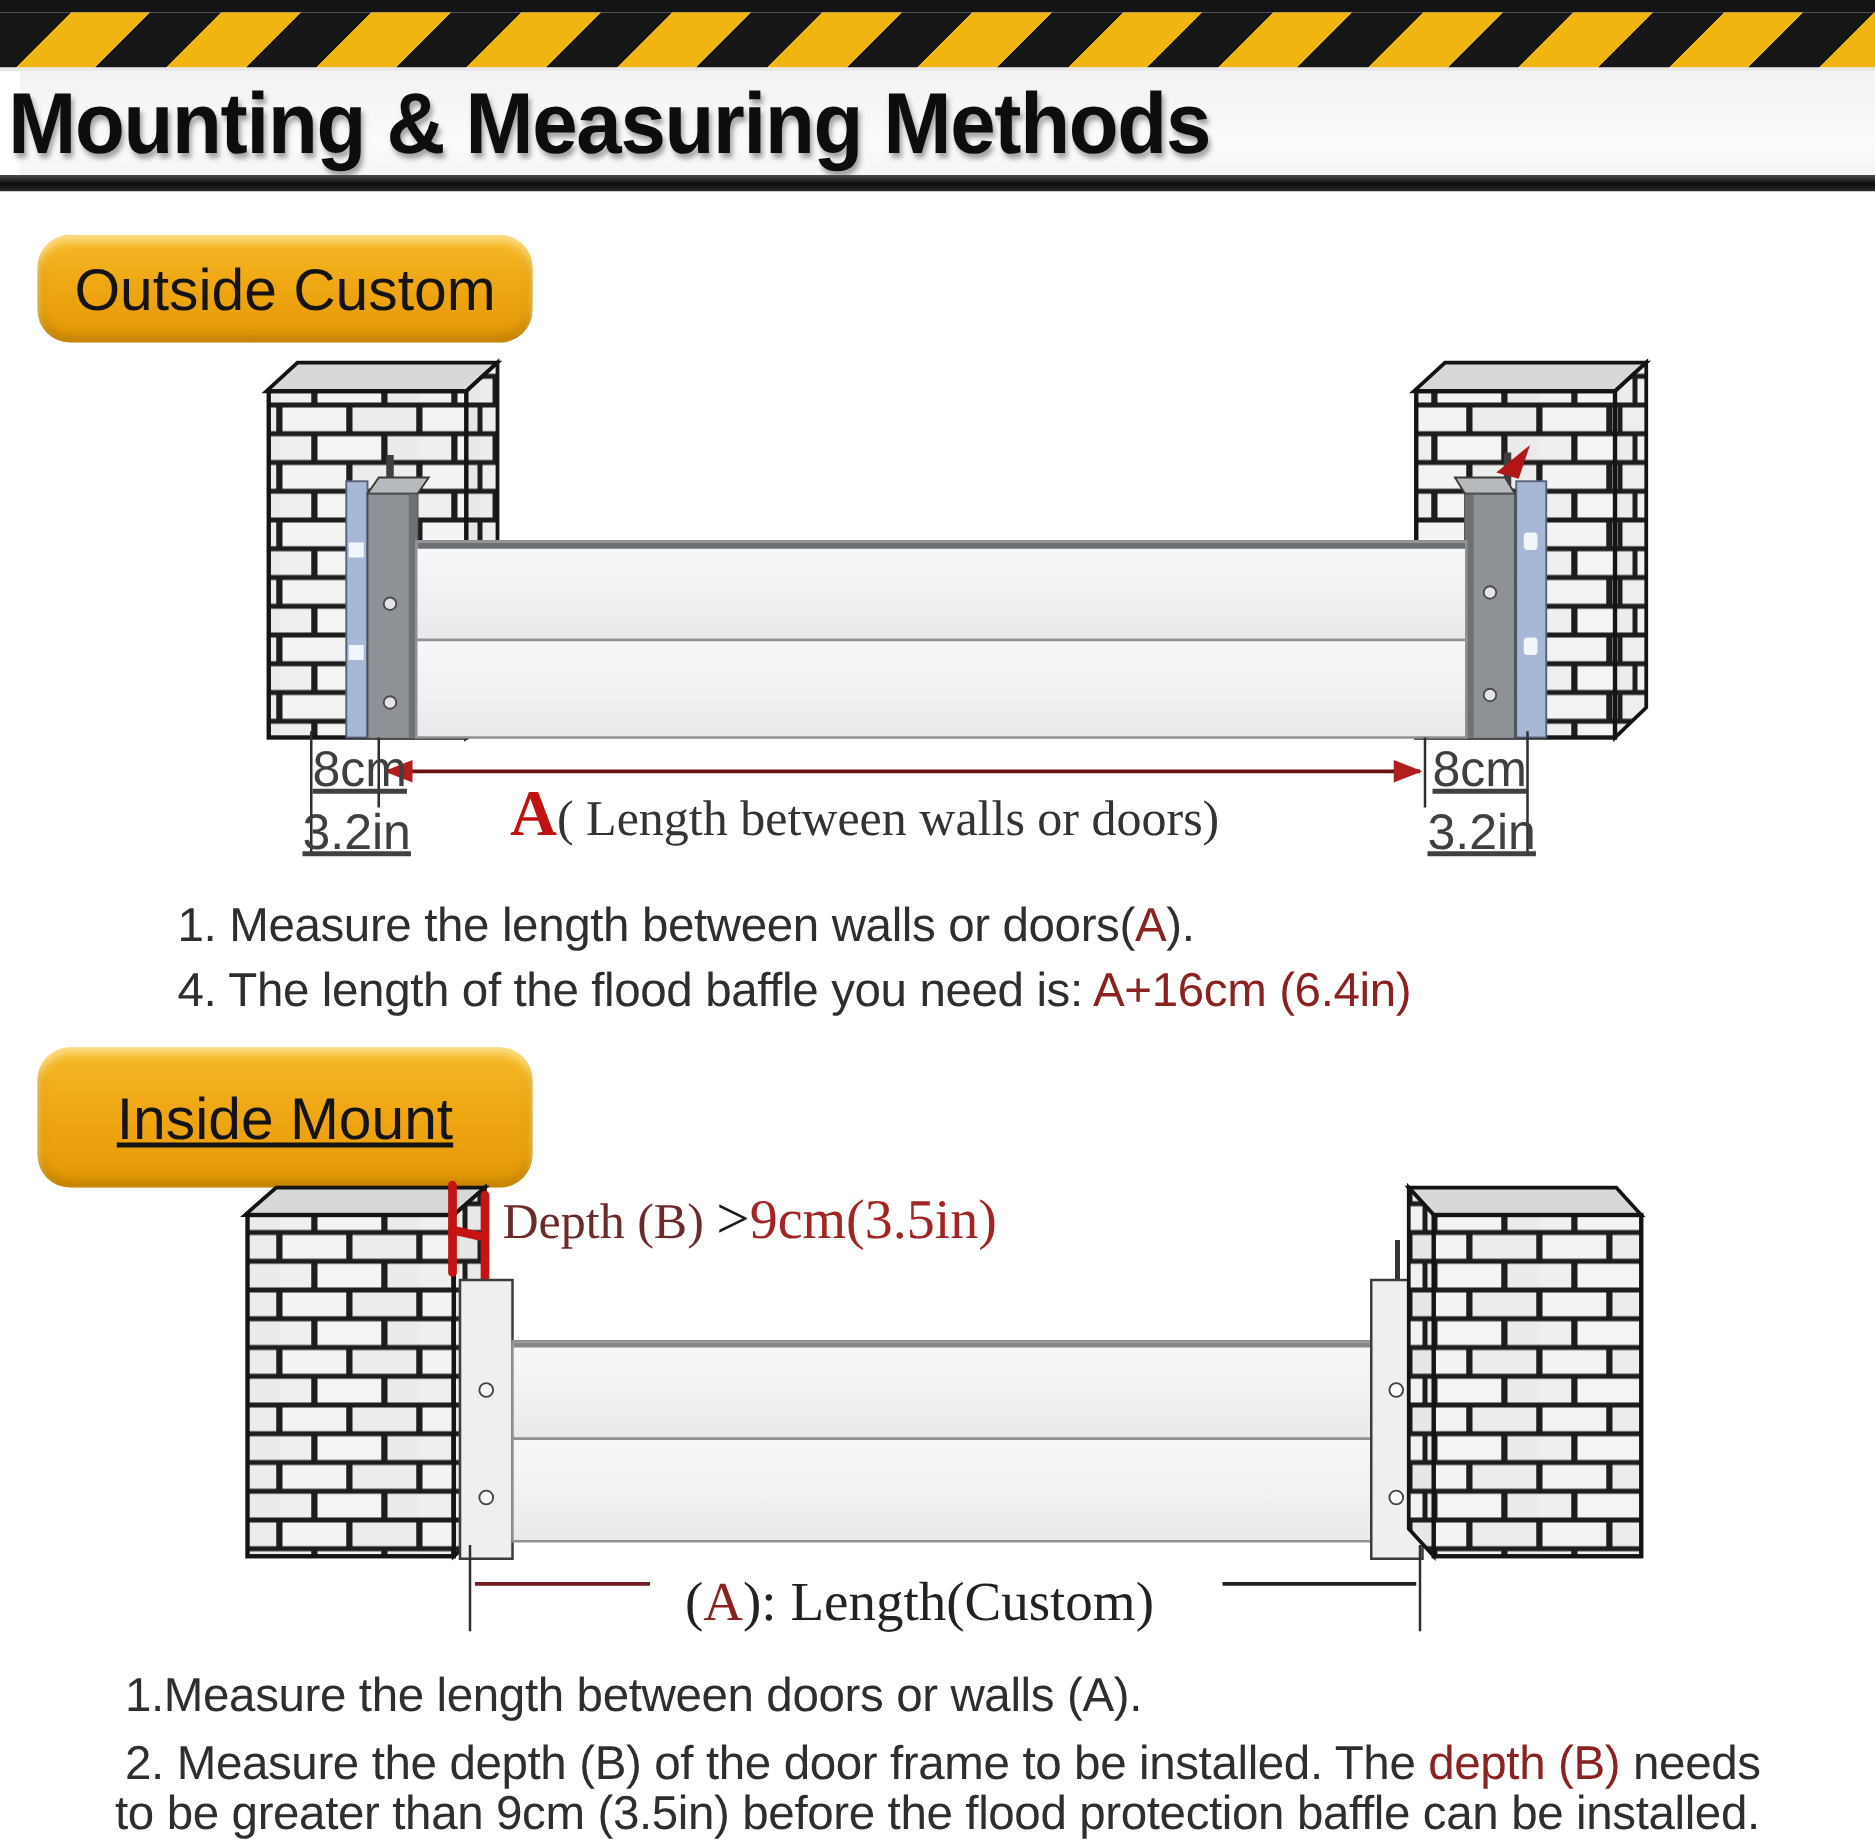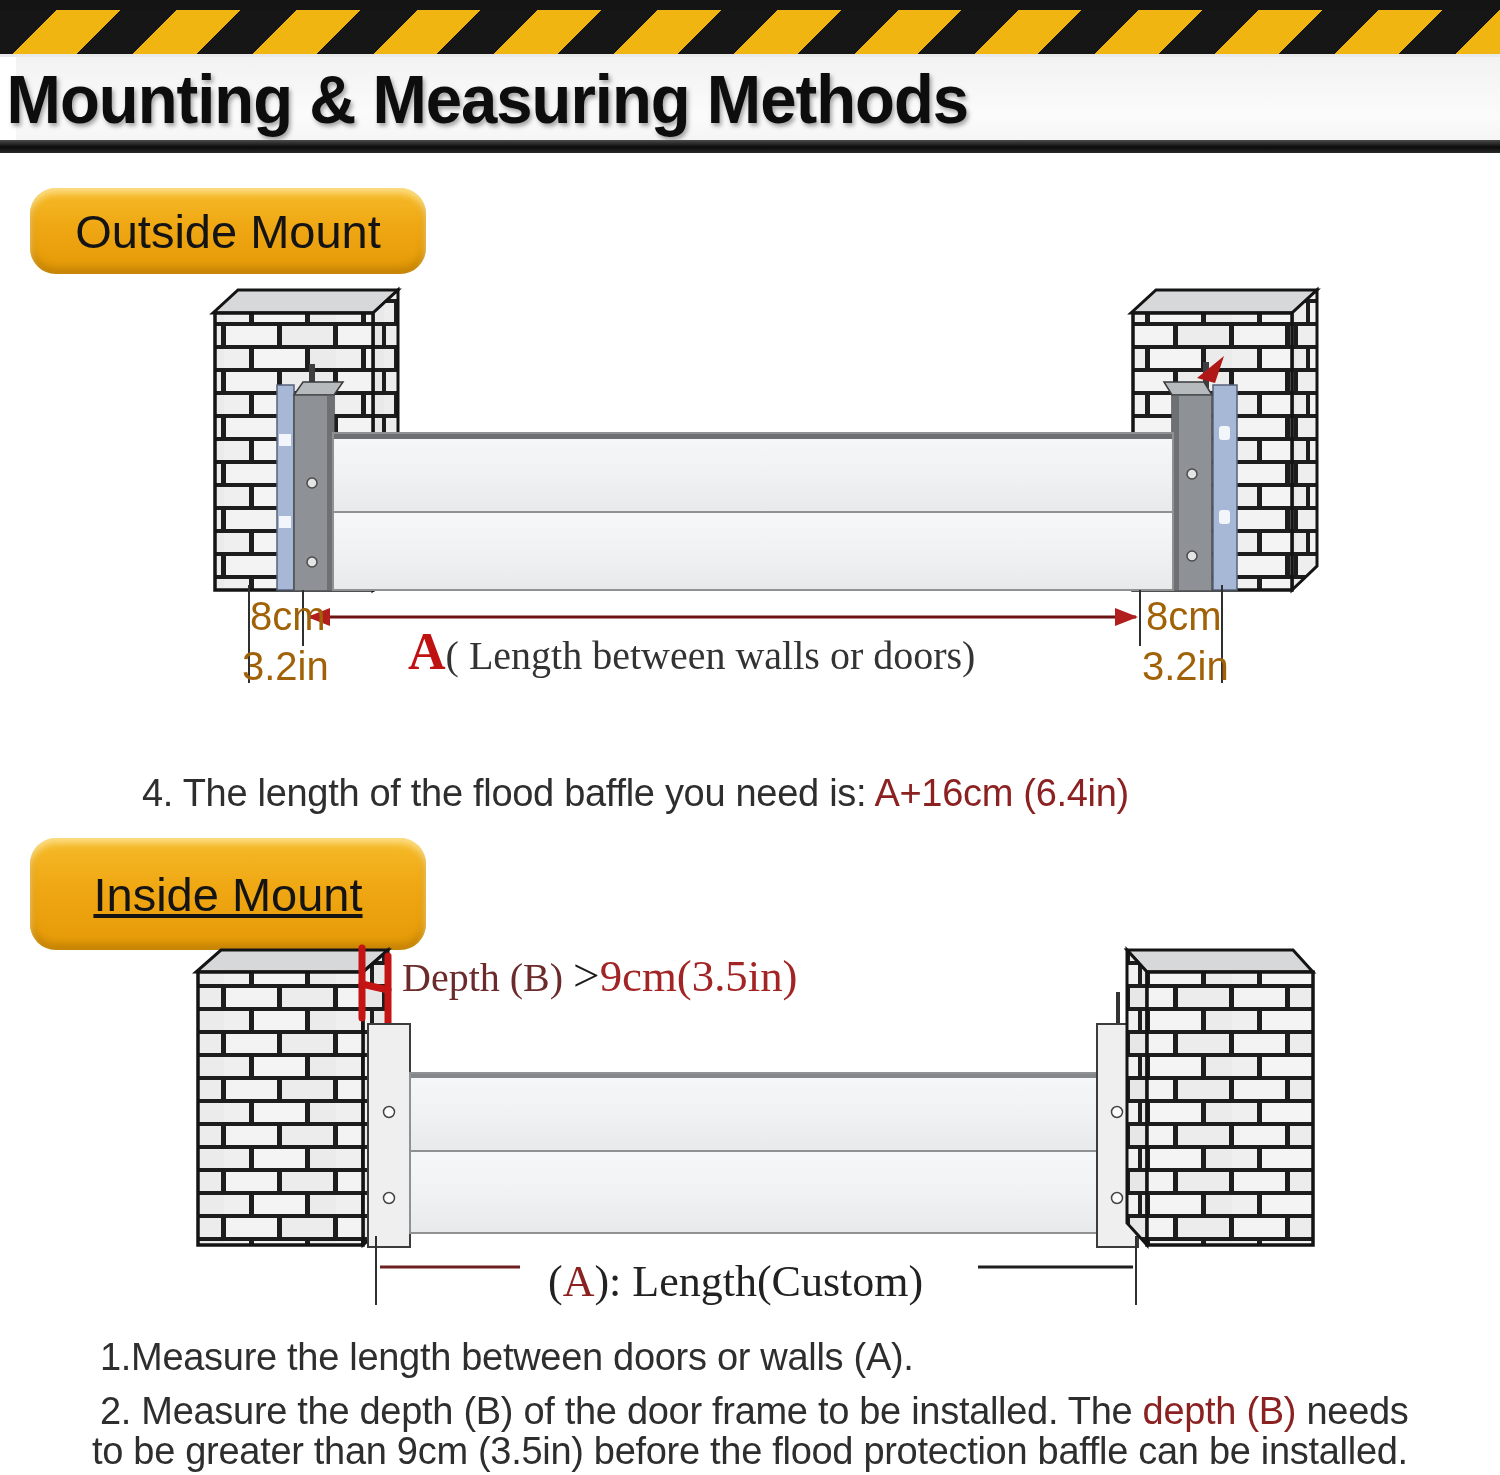--- a/index.html
+++ b/index.html
@@ -27,21 +27,21 @@
       font-size:47px;color:#141414;white-space:nowrap;}
   #badge-outside{top:188px;}
   #badge-inside{top:838px;height:112px;text-decoration:underline;}
 
   
   svg{position:absolute;left:0;display:block;}
   #diagram-outside{top:278px;}
   #diagram-inside{top:940px;}
 
   
-  .dim-text{position:absolute;font-size:40px;color:#a16207;white-space:nowrap;z-index:5;}
+  .dim-text{position:absolute;font-size:40px;color:#404040;white-space:nowrap;z-index:5;text-decoration:underline;}
   .label-line{position:absolute;white-space:nowrap;z-index:5;font-size:40px;color:#333;font-family:Liberation Serif, serif;}
   .step-line{position:absolute;white-space:nowrap;z-index:5;font-size:38px;color:#2e2e2e;letter-spacing:-.3px;}
 
   .seg{white-space:pre;}
   .seg-red{color:#8b2121;}
   .seg-A{color:#c11212;font-weight:700;font-size:1.3em;}
   .seg-maroon{color:#6b2b2b;}
   .seg-gt{color:#1a1a1a;font-size:1.18em;}
   .seg-red9{color:#a32424;font-size:1.12em;text-align:right;}
 </style>
@@ -50,21 +50,21 @@
 
 <div id="page">
 
   <div class="hazard-black"></div>
   <div class="hazard-stripes"></div>
   <div class="title-band">
     <div class="page-title">Mounting &amp; Measuring Methods</div>
   </div>
   <div class="title-bar"></div>
 
-  <div class="badge" id="badge-outside">Outside Mount</div>
+  <div class="badge" id="badge-outside">Outside Custom</div>
 
   <svg id="diagram-outside" width="1500" height="430" viewBox="0 0 1500 430">
     <defs>
       <pattern id="brickFront" width="112" height="46" patternUnits="userSpaceOnUse">
         <rect width="112" height="46" fill="#1d1d1d"></rect>
         <rect x="2" y="2" width="51" height="19" fill="#f3f3f3"></rect>
         <rect x="58" y="2" width="51" height="19" fill="#ececec"></rect>
         <rect x="-26" y="25" width="51" height="19" fill="#efefef"></rect>
         <rect x="30" y="25" width="51" height="19" fill="#f4f4f4"></rect>
         <rect x="86" y="25" width="51" height="19" fill="#ebebeb"></rect>
@@ -137,20 +137,21 @@
       <polygon points="1138,339 1115,330 1115,348" fill="#b21d1d"></polygon>
     </g>
   </svg>
 
   <div class="dim-text" style="left:250px;top:594px;">8cm</div>
   <div class="dim-text" style="left:242px;top:644px;">3.2in</div>
   <div class="dim-text" style="left:1146px;top:594px;">8cm</div>
   <div class="dim-text" style="left:1142px;top:644px;">3.2in</div>
   <div class="label-line" style="left:408px;top:622px;"><span class="seg seg-A">A</span><span class="seg">( Length between walls or doors)</span></div>
 
+  <div class="step-line" style="left:142px;top:720px;"><span class="seg">1. Measure the length between walls or doors(</span><span class="seg seg-red">A</span><span class="seg">).</span></div>
   <div class="step-line" style="left:142px;top:772px;"><span class="seg">4. The length of the flood baffle you need is: </span><span class="seg seg-red">A+16cm (6.4in)</span></div>
 
   <div class="badge" id="badge-inside">Inside Mount</div>
 
   <svg id="diagram-inside" width="1500" height="380" viewBox="0 0 1500 380">
 
     <g>
       <polygon points="196,32 363,32 388,10 221,10" fill="#d6d8d9" stroke="#141414" stroke-width="3"></polygon>
       <polygon points="363,32 388,10 388,283 363,305" fill="url(#brickSide)" stroke="#141414" stroke-width="3"></polygon>
       <rect x="198" y="32" width="165" height="273" fill="url(#brickFront)" stroke="#141414" stroke-width="3.5"></rect>

